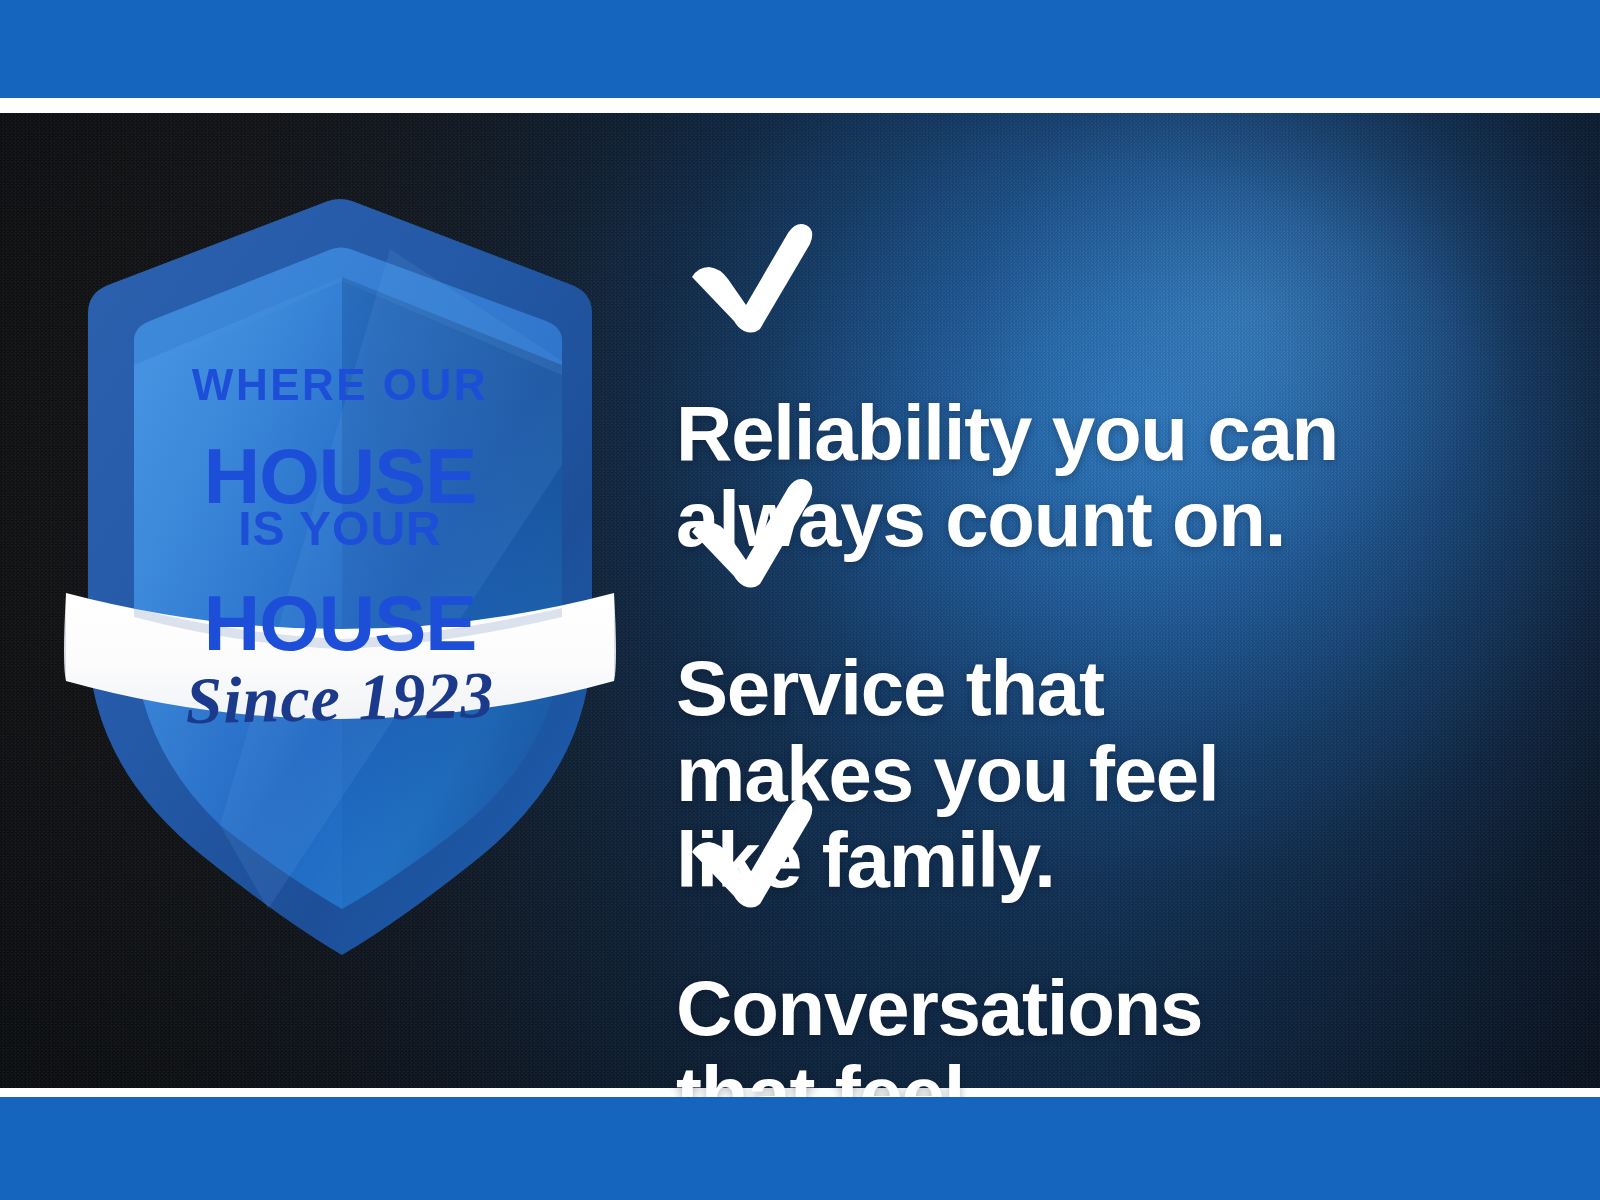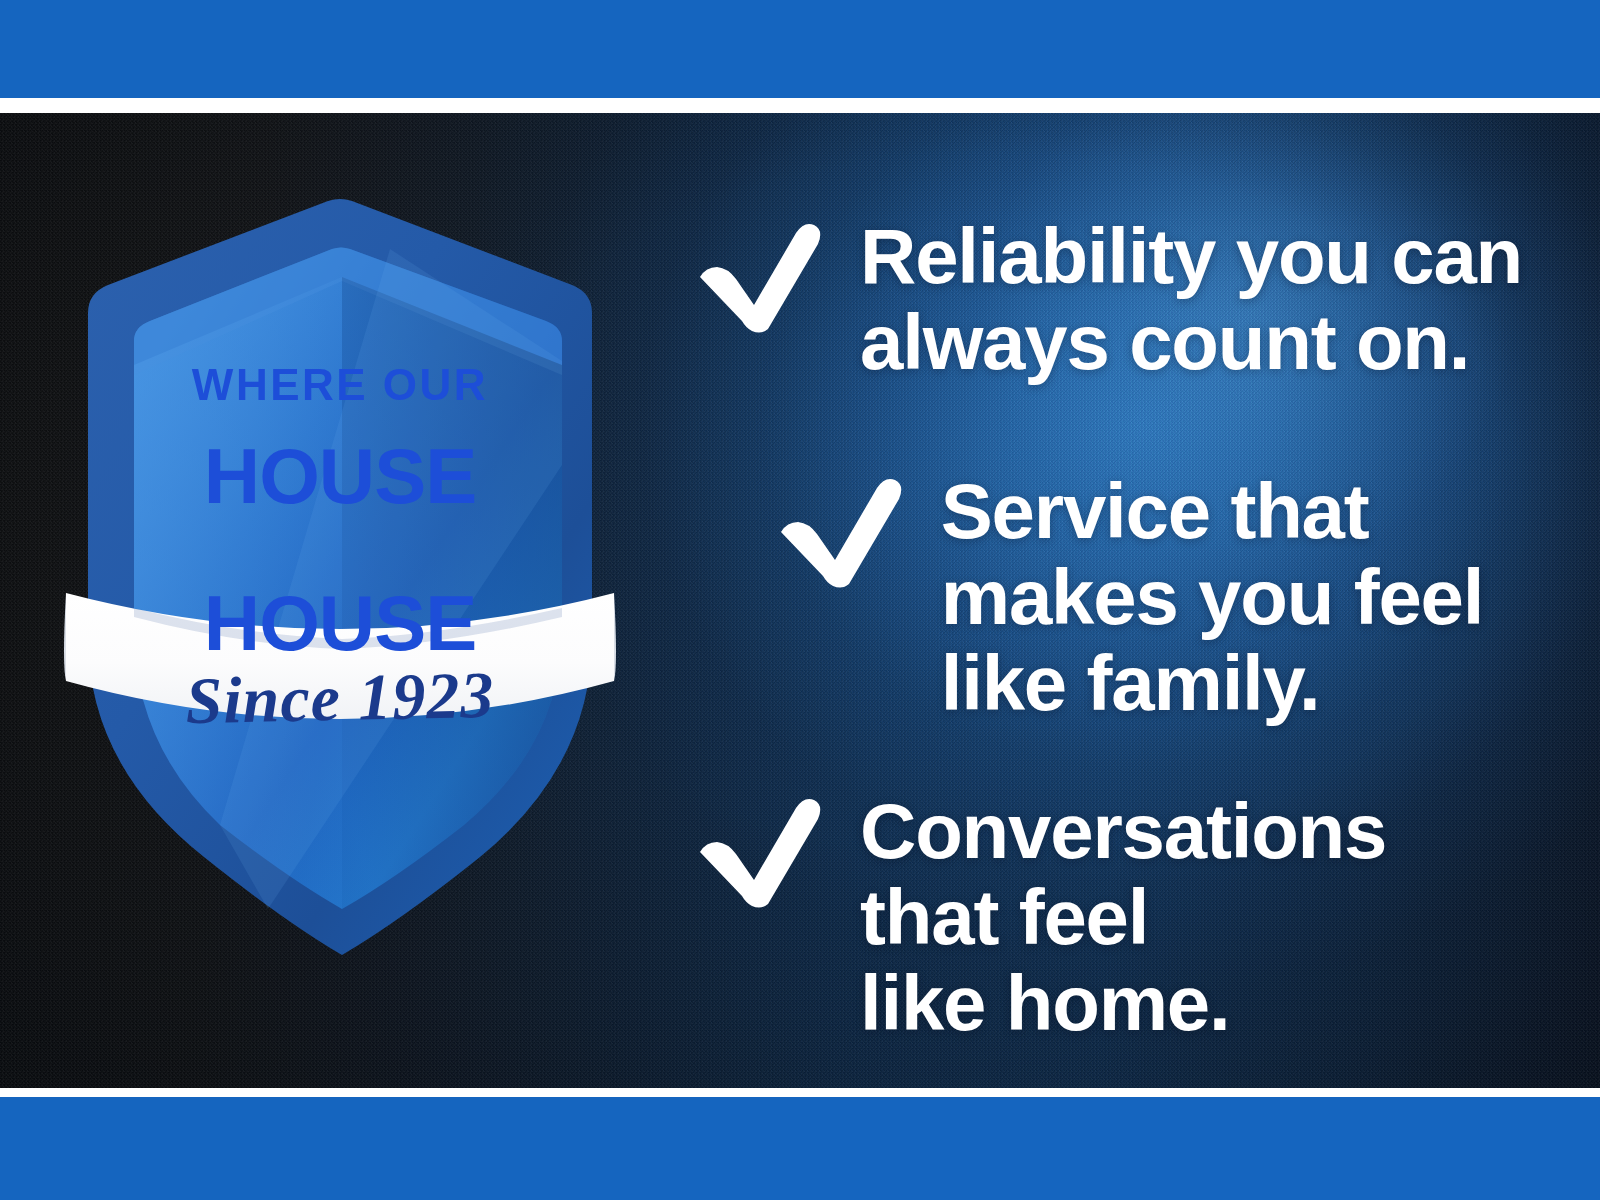--- a/index.html
+++ b/index.html
@@ -155,24 +155,25 @@
   }
 
   
   .list{
     position:absolute;
     left:672px; top:113px;
     width:880px; height:975px;
   }
   .item{
     position:absolute;
-    left:12px; width:880px;
+    left:4px; width:880px;
     display:flex;
     align-items:flex-start;
-    gap:36px;
+    gap:55px;
+    flex-direction:column;
   }
   .item-1{ top:100px; }
   .item-2{ top:355px;justify-content:center; }
   .item-3{ top:675px; }
 
   .check{
     flex:0 0 auto;
     width:140px; height:118px;
     margin-top:4px;
   }
@@ -278,20 +279,21 @@
 
       <path d="M 6 428 L 6 516 Q 2 500 6 428 Z" fill="#D9DEE6"></path>
       <path d="M 554 428 L 554 516 Q 558 500 554 428 Z" fill="#D9DEE6"></path>
 
       <path d="M 74 443 Q 180 470 282 474 Q 384 470 502 443 L 502 452 Q 384 480 282 484 Q 180 480 74 452 Z" fill="#0E3C84" opacity="0.14"></path>
     </svg>
 
     <div class="badge-text">
       <div class="bt-line bt-small bt-1">Where Our</div>
       <div class="bt-line bt-big   bt-2">House</div>
+      <div class="bt-line bt-mid   bt-3">Is Your</div>
       <div class="bt-line bt-big   bt-4">House</div>
       <div class="badge-since">Since 1923</div>
     </div>
   </div>
 
   <div class="list">
 
     <div class="item item-1">
       <div class="check">
         <svg viewBox="0 0 140 118" xmlns="http://www.w3.org/2000/svg">

